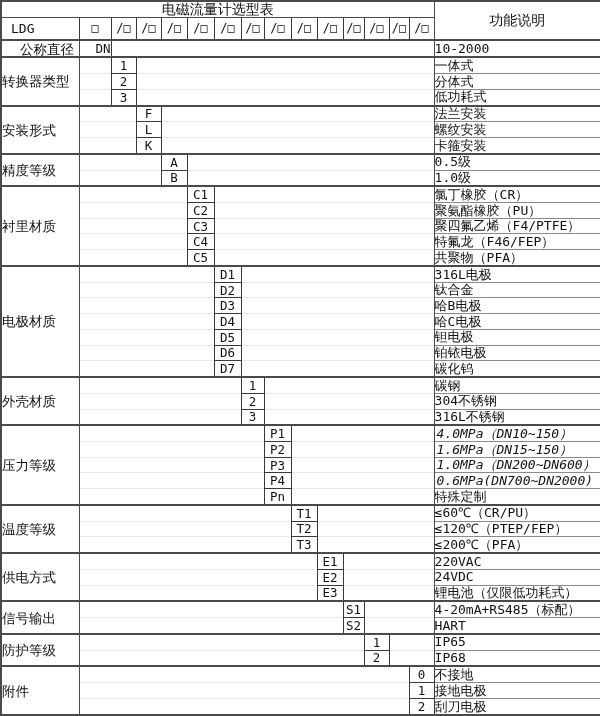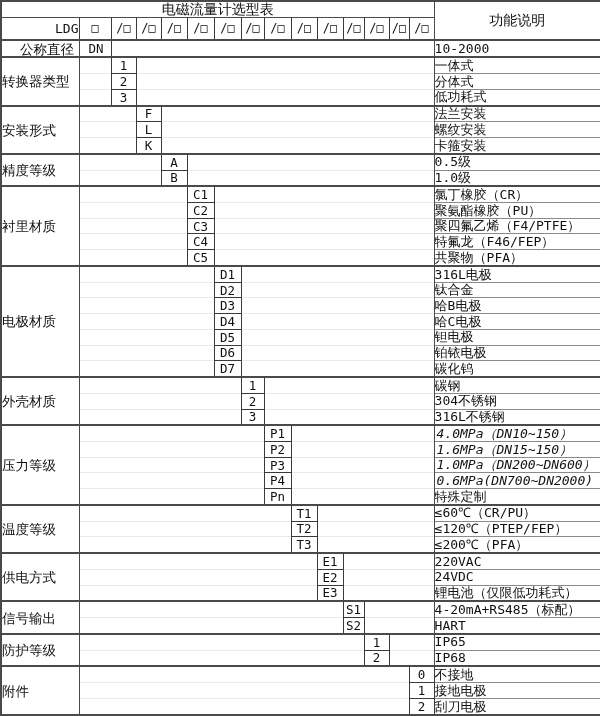--- a/index.html
+++ b/index.html
@@ -25,37 +25,37 @@
 
   .title{
     text-align:center;font-size:14px;
     border-bottom:1px solid #4a4a4a;
   }
   .rhead{
     text-align:center;font-size:14px;
     border-left:1px solid #4a4a4a;
   }
   .ldg{
-    text-align:right;padding-left:9px;font-size:13px;
+    text-align:left;padding-left:9px;font-size:13px;
     border-right:1px solid #3a3a3a;
   }
   .box,.slot{
     border:1px solid #3a3a3a;
     text-align:center;font-size:12px;
   }
   .label{
     font-size:13.5px;
     border-right:1px solid #4a4a4a;
   }
   .label.al{text-align:left;padding-left:18px;}
   .code{
     border:1px solid #3a3a3a;
     text-align:center;font-size:12.5px;
   }
-  .code.al{text-align:center;padding-left:2px;}
+  .code.al{text-align:right;padding-left:2px;}
   .empty{border-top:1px solid #e9e9e9;}
   .desc{
     border-left:1px solid #4a4a4a;border-top:1px solid #8a8a8a;
     font-size:13px;
   }
   .desc.al{text-align:left;padding-left:2px;font-style:italic;}
   tr.sec-first td{border-top:2px solid #4a4a4a;}
 </style>
 </head>
 <body>

